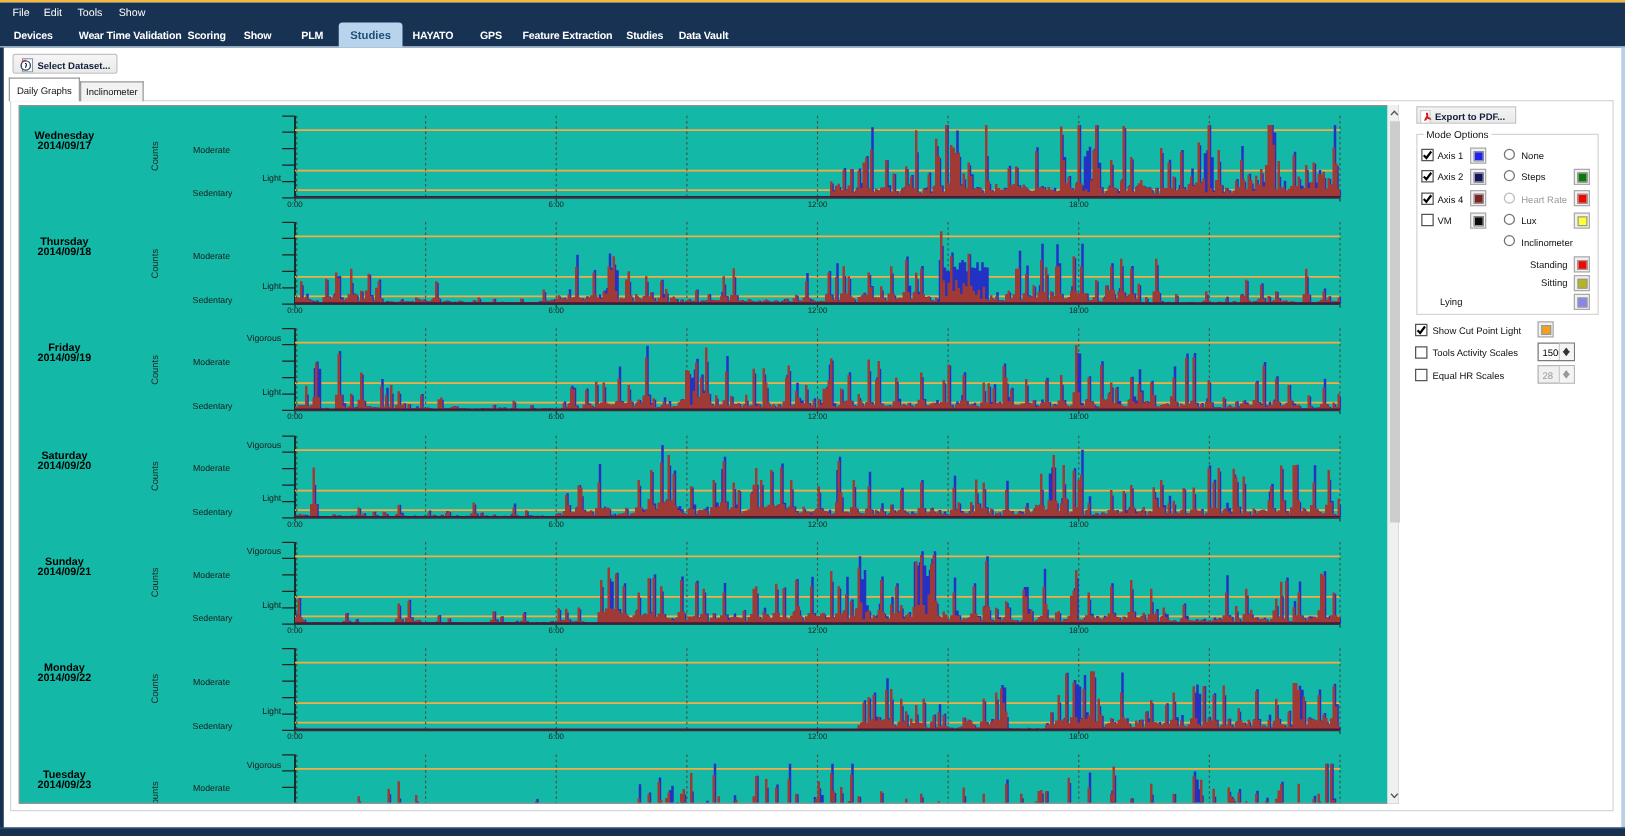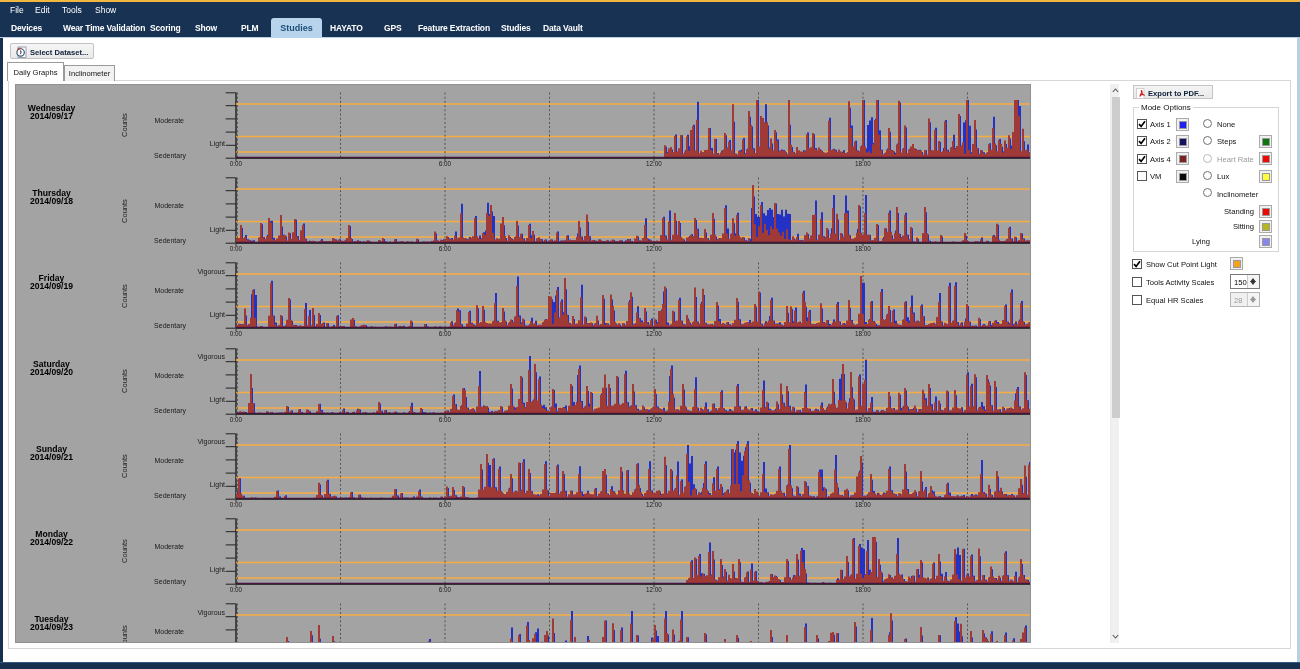--- a/index.html
+++ b/index.html
@@ -12,21 +12,21 @@
 .titem{position:absolute;top:23px;color:#fff;font-size:8.5px;font-weight:bold;letter-spacing:-0.15px}
 #gtab{position:absolute;left:271px;top:18px;width:51px;height:20px;background:#b8d4ec;border-radius:3px 3px 0 0}
 #gtab span{position:absolute;left:0;top:5px;width:51px;text-align:center;color:#1d4d78;font-size:9px;font-weight:bold}
 #selbtn{position:absolute;left:10px;top:43px;width:84px;height:16px;background:linear-gradient(#f6f6f6,#e9e9e9);border:1px solid #c2c2c2;border-radius:2px;font-size:7.6px;font-weight:bold;color:#10203a}
 #selbtn .txt{position:absolute;left:19px;top:4px}
 #link{position:absolute;left:100px;top:46px;font-size:8.3px;color:#3434dd;text-decoration:underline}
 #page{position:absolute;left:8px;top:80px;width:1283px;height:569px;background:#fff;border:1px solid #d7d7d7}
 .subtab{position:absolute;font-size:7.6px;color:#111;text-align:center}
 #tab1{left:7px;top:62px;width:57px;height:19px;background:#fff;border:1px solid #9a9a9a;border-bottom:none;z-index:3;padding-top:5px}
 #tab2{left:64px;top:65px;width:51px;height:16px;background:#f2f2f2;border:1px solid #9a9a9a;border-bottom:none;z-index:2;padding-top:3px}
-#graphbox{position:absolute;left:15px;top:84px;width:1016px;height:559px;background:#a3a3a3;border:1px solid #919191;overflow:hidden}
+#graphbox{position:absolute;left:15px;top:84px;width:1104px;height:559px;background:#14b8a6;border:1px solid #919191;overflow:hidden}
 #ginner{position:absolute;left:-16px;top:-85px;width:1300px;height:669px}
 .chart{position:absolute}
 .daylab{position:absolute;left:0;width:103px;text-align:center;font-size:8.6px;line-height:8.4px;font-weight:bold;color:#000}
 .counts{position:absolute;left:102px;width:45px;height:10px;font-size:7.5px;color:#222;transform:rotate(-90deg);transform-origin:center;text-align:center;line-height:10px}
 .ilab{position:absolute;font-size:7px;color:#1a1a1a;text-align:right}
 #sbar{position:absolute;left:1110px;top:84px;width:9px;height:559px;background:#f0f0f0;border-left:1px solid #ececec}
 #sthumb{position:absolute;left:0.5px;top:13px;width:8px;height:321px;background:#cdcdcd}
 #exportbtn{position:absolute;left:1133px;top:85px;width:80px;height:14px;background:linear-gradient(#f4f4f4,#e9e9e9);border:1px solid #c5c5c5;font-size:7.6px;font-weight:bold;color:#10203a}
 #exportbtn .txt{position:absolute;left:14px;top:3px}
 #modebox{position:absolute;left:1133px;top:107px;width:146px;height:145px;border:1px solid #d5d5d5}
@@ -302,21 +302,21 @@
       <i style="background:#ffff38"></i>
     </div>
     <div class="lbl" style="left:1158px;top:207px;width:96px;text-align:right">Standing</div>
     <div class="sw" style="left:1259px;top:205px">
       <i style="background:#f00800"></i>
     </div>
     <div class="lbl" style="left:1158px;top:222px;width:96px;text-align:right">Sitting</div>
     <div class="sw" style="left:1259px;top:220px">
       <i style="background:#b5b51e"></i>
     </div>
-    <div class="lbl" style="left:1192px;top:237px;width:96px;text-align:left">Lying</div>
+    <div class="lbl" style="left:1113px;top:237px;width:96px;text-align:center">Lying</div>
     <div class="sw" style="left:1259px;top:235px">
       <i style="background:#8686ee"></i>
     </div>
     <div class="cb" style="left:1132px;top:258.5px"></div>
     <svg style="position:absolute;left:1131px;top:257.5px" width="12" height="12" viewBox="0 0 12 12">
       <path d="M3 6.2L5.1 8.4 9 3.2" fill="none" stroke="#000" stroke-width="1.7"></path>
     </svg>
     <div class="lbl" style="left:1146px;top:260px">Show Cut Point Light</div>
     <div class="sw" style="left:1230px;top:257px">
       <i style="background:#f5a01e"></i>

